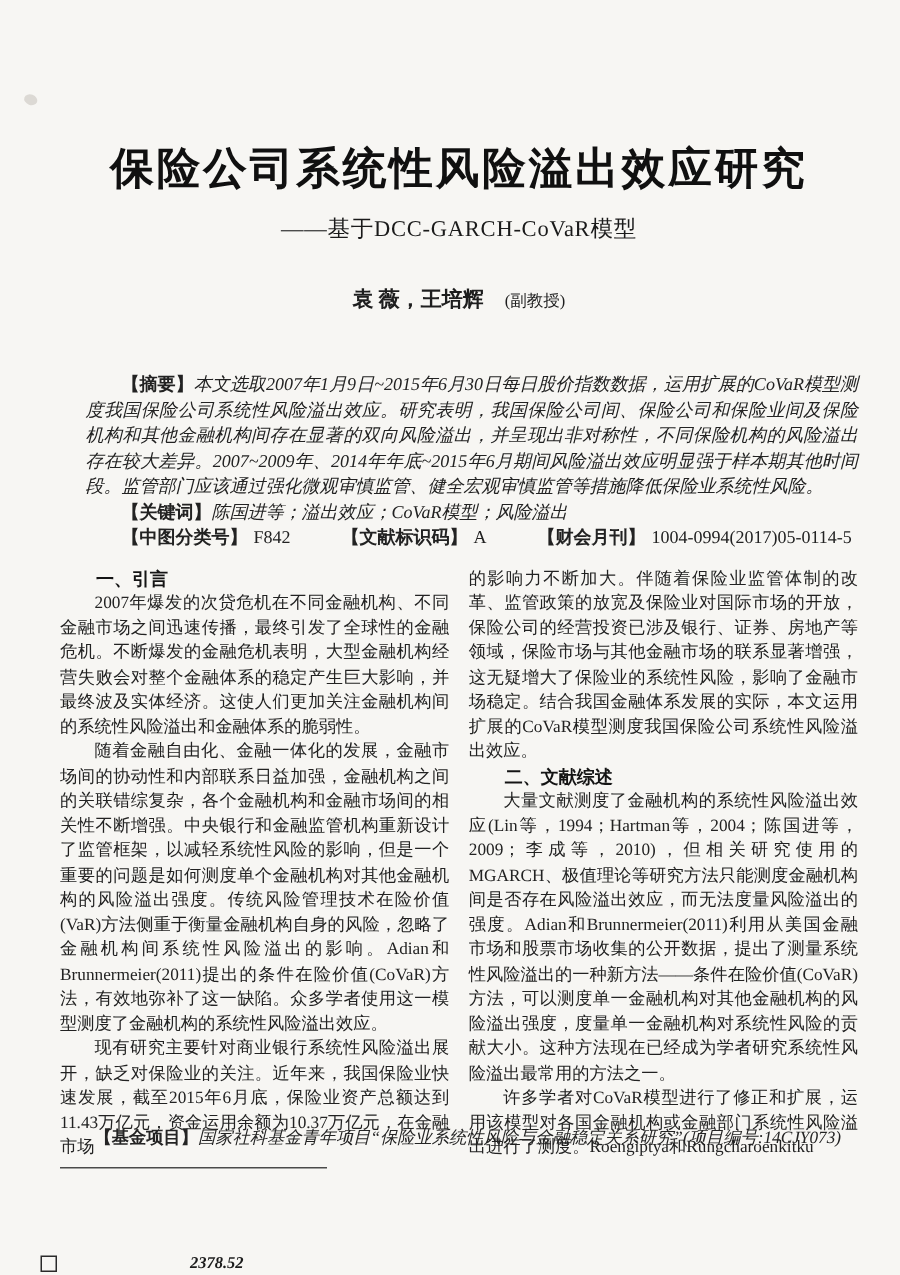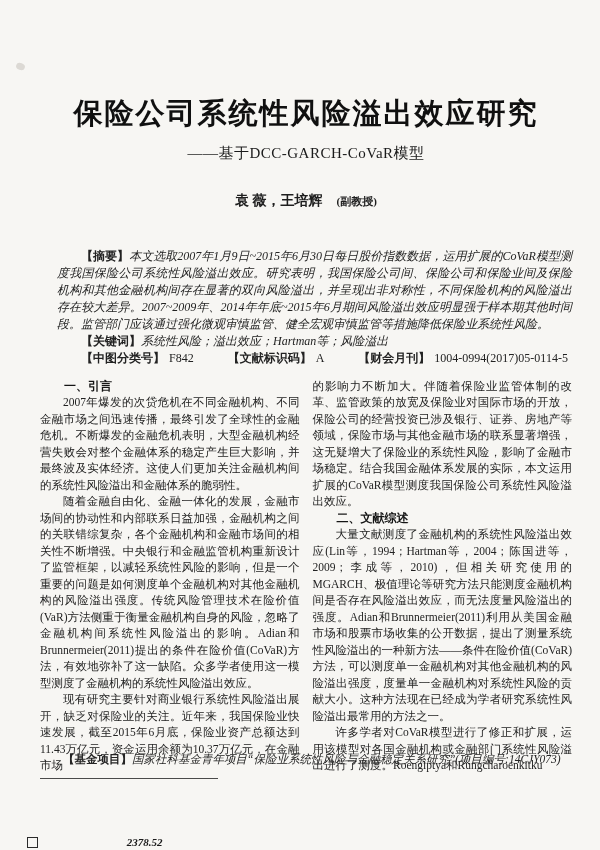--- a/index.html
+++ b/index.html
@@ -12,21 +12,21 @@
   }
   .page{position:absolute;inset:0;padding:0 28px 0 40px;}
   .smudge{position:absolute;left:16px;top:63px;width:9px;height:7px;background:#dcd9d4;border-radius:50%;transform:rotate(20deg);}
   h1.title{
     margin:96px 0 0;text-align:center;
     font-family:"Liberation Sans","DejaVu Sans",sans-serif;
     font-size:29px;font-weight:700;letter-spacing:2px;color:#101010;line-height:1.2;
   }
   .subtitle{margin-top:12px;text-align:center;font-size:15px;letter-spacing:.5px;color:#1a1a1a;line-height:21px;}
   .authors{margin-top:27px;text-align:center;font-size:14px;font-weight:700;line-height:20px;}
-  .authors .note{font-size:11px;font-weight:700;margin-left:14px;text-align:right;}
+  .authors .note{font-size:11px;font-weight:400;margin-left:14px;text-align:right;}
   .meta-block{margin:37px 0 0 17px;font-size:12px;line-height:17px;text-align:justify;color:#222;}
   .meta-block p{margin:0;text-indent:2em;}
   .label{font-weight:700;font-style:normal;}
   .kai{font-style:italic;}
   .classification .cls-item{margin-right:34px;white-space:nowrap;}
   .classification .cls-item:last-child{margin-right:0;}
   .classification .val{padding-left:4px;font-weight:400;}
   .columns{
     display:flex;gap:13px;margin-top:11px;height:396px;overflow:hidden;
     font-size:11.5px;line-height:16.5px;text-align:justify;color:#222;
@@ -60,21 +60,21 @@
 
   <h1 class="title">保险公司系统性风险溢出效应研究</h1>
   <div class="subtitle">——基于DCC-GARCH-CoVaR模型</div>
 
   <div class="authors">
     <span>袁 薇，王培辉</span><span class="note">(副教授)</span>
   </div>
 
   <div class="meta-block">
     <p class="abstract"><span class="label">【摘要】</span><span class="kai">本文选取2007年1月9日~2015年6月30日每日股价指数数据，运用扩展的CoVaR模型测度我国保险公司系统性风险溢出效应。研究表明，我国保险公司间、保险公司和保险业间及保险机构和其他金融机构间存在显著的双向风险溢出，并呈现出非对称性，不同保险机构的风险溢出存在较大差异。2007~2009年、2014年年底~2015年6月期间风险溢出效应明显强于样本期其他时间段。监管部门应该通过强化微观审慎监管、健全宏观审慎监管等措施降低保险业系统性风险。</span></p>
-    <p class="keywords"><span class="label">【关键词】</span><span class="kai">系统性风险；溢出效应；Hartman等；风险溢出</span></p>
+    <p class="keywords"><span class="label">【关键词】</span><span class="kai">陈国进等；溢出效应；CoVaR模型；风险溢出</span></p>
     <p class="classification"><span class="cls-item"><span class="label">【中图分类号】</span><span class="val">F842</span></span><span class="cls-item"><span class="label">【文献标识码】</span><span class="val">A</span></span><span class="cls-item"><span class="label">【财会月刊】</span><span class="val">1004-0994(2017)05-0114-5</span></span></p>
   </div>
 
   <div class="columns">
     <div class="col">
       <p class="heading">一、引言</p>
       <p>2007年爆发的次贷危机在不同金融机构、不同金融市场之间迅速传播，最终引发了全球性的金融危机。不断爆发的金融危机表明，大型金融机构经营失败会对整个金融体系的稳定产生巨大影响，并最终波及实体经济。这使人们更加关注金融机构间的系统性风险溢出和金融体系的脆弱性。</p>
       <p>随着金融自由化、金融一体化的发展，金融市场间的协动性和内部联系日益加强，金融机构之间的关联错综复杂，各个金融机构和金融市场间的相关性不断增强。中央银行和金融监管机构重新设计了监管框架，以减轻系统性风险的影响，但是一个重要的问题是如何测度单个金融机构对其他金融机构的风险溢出强度。传统风险管理技术在险价值(VaR)方法侧重于衡量金融机构自身的风险，忽略了金融机构间系统性风险溢出的影响。Adian和Brunnermeier(2011)提出的条件在险价值(CoVaR)方法，有效地弥补了这一缺陷。众多学者使用这一模型测度了金融机构的系统性风险溢出效应。</p>
       <p>现有研究主要针对商业银行系统性风险溢出展开，缺乏对保险业的关注。近年来，我国保险业快速发展，截至2015年6月底，保险业资产总额达到11.43万亿元，资金运用余额为10.37万亿元，在金融市场</p>
     </div>

